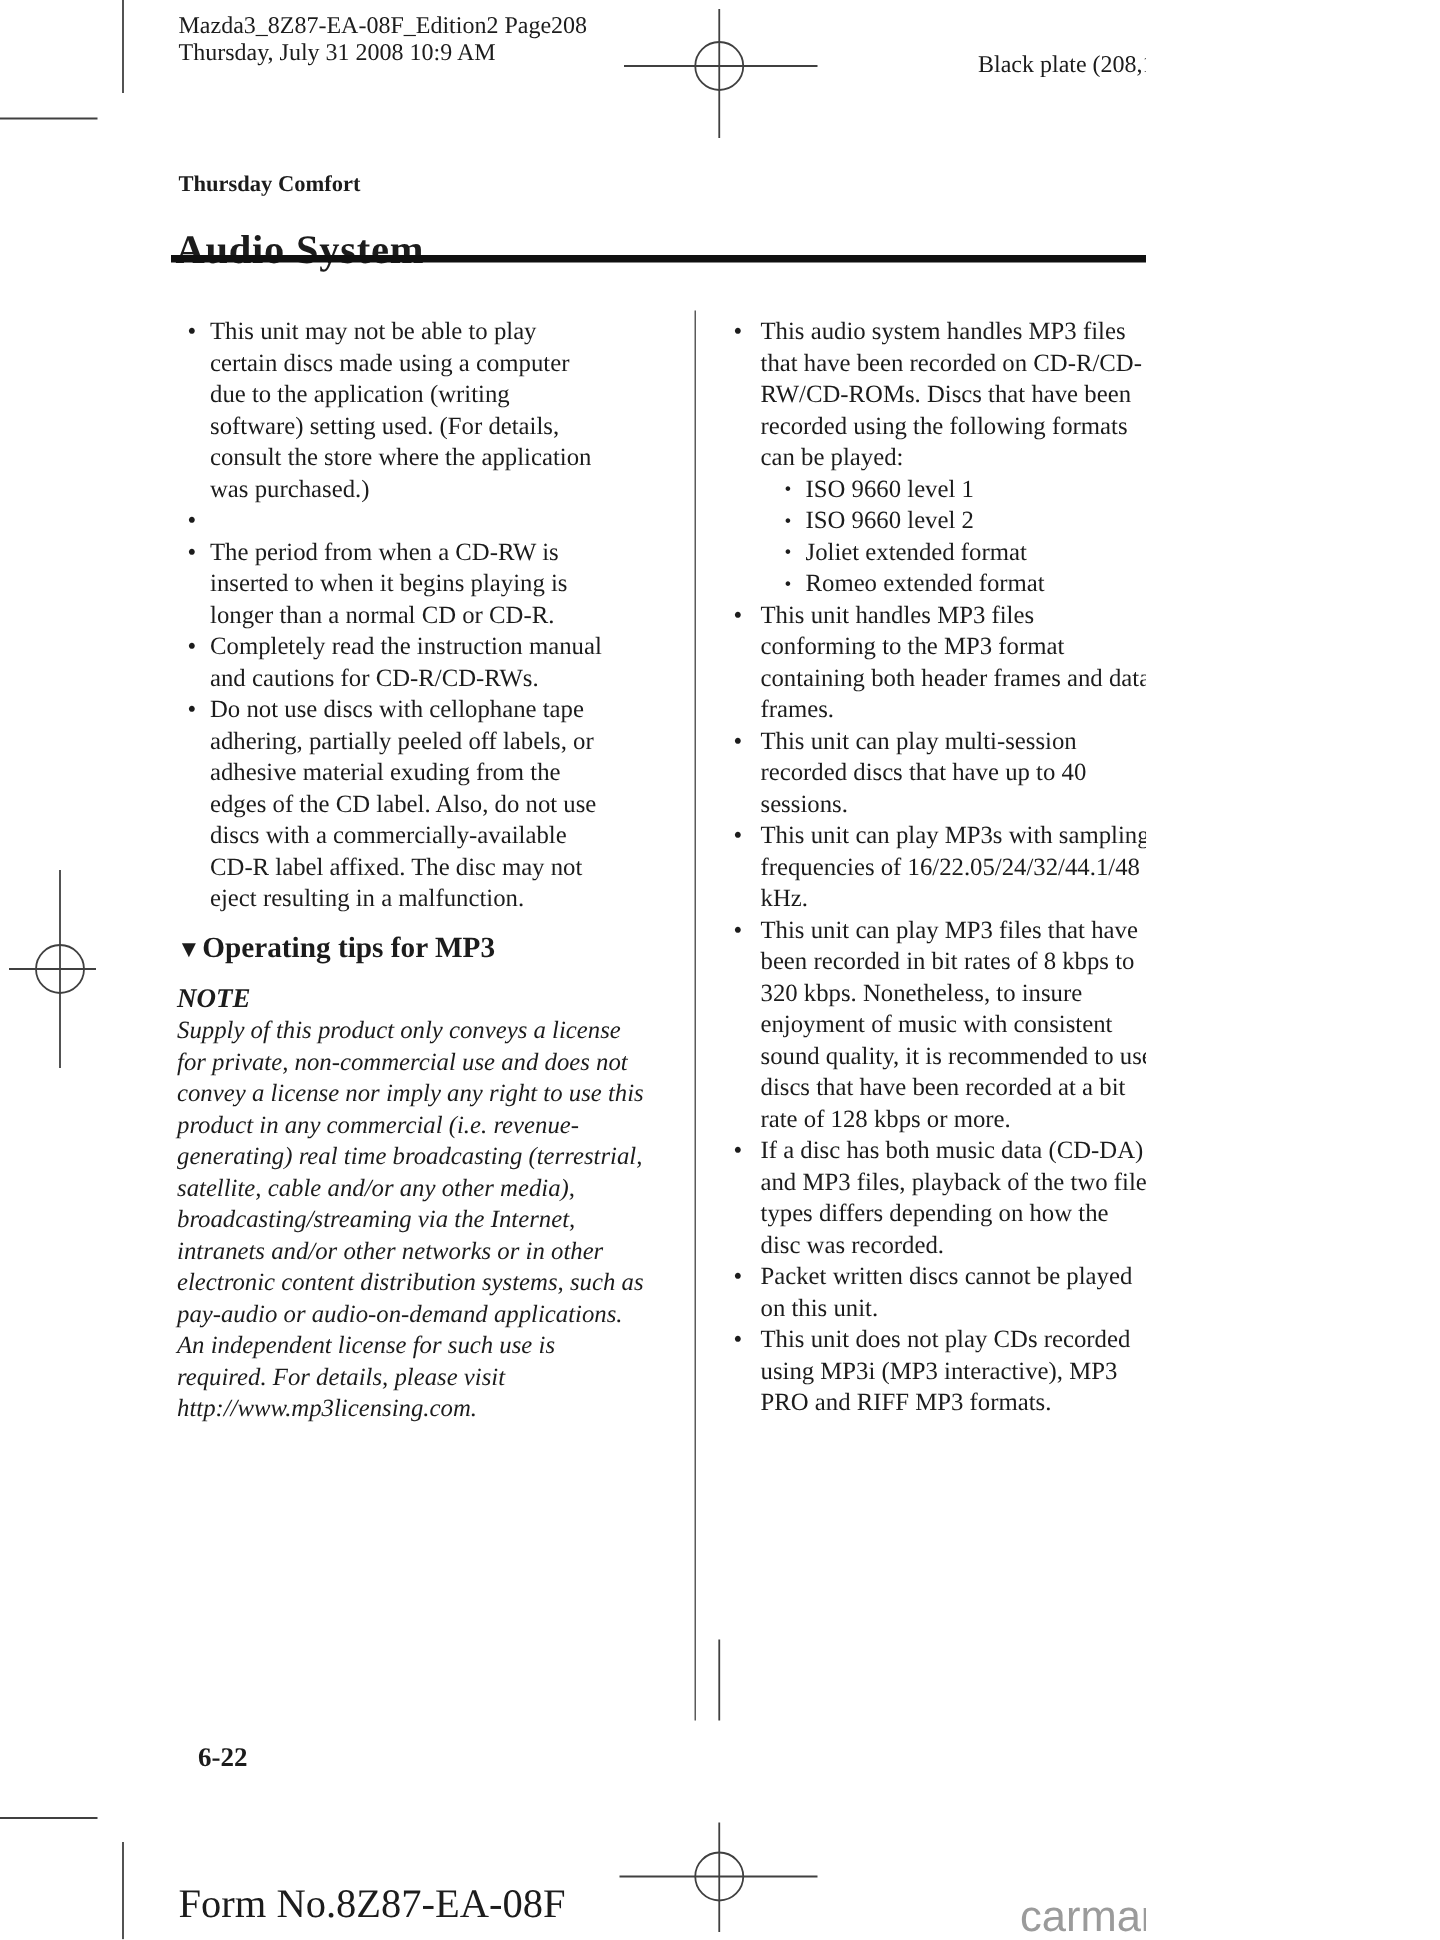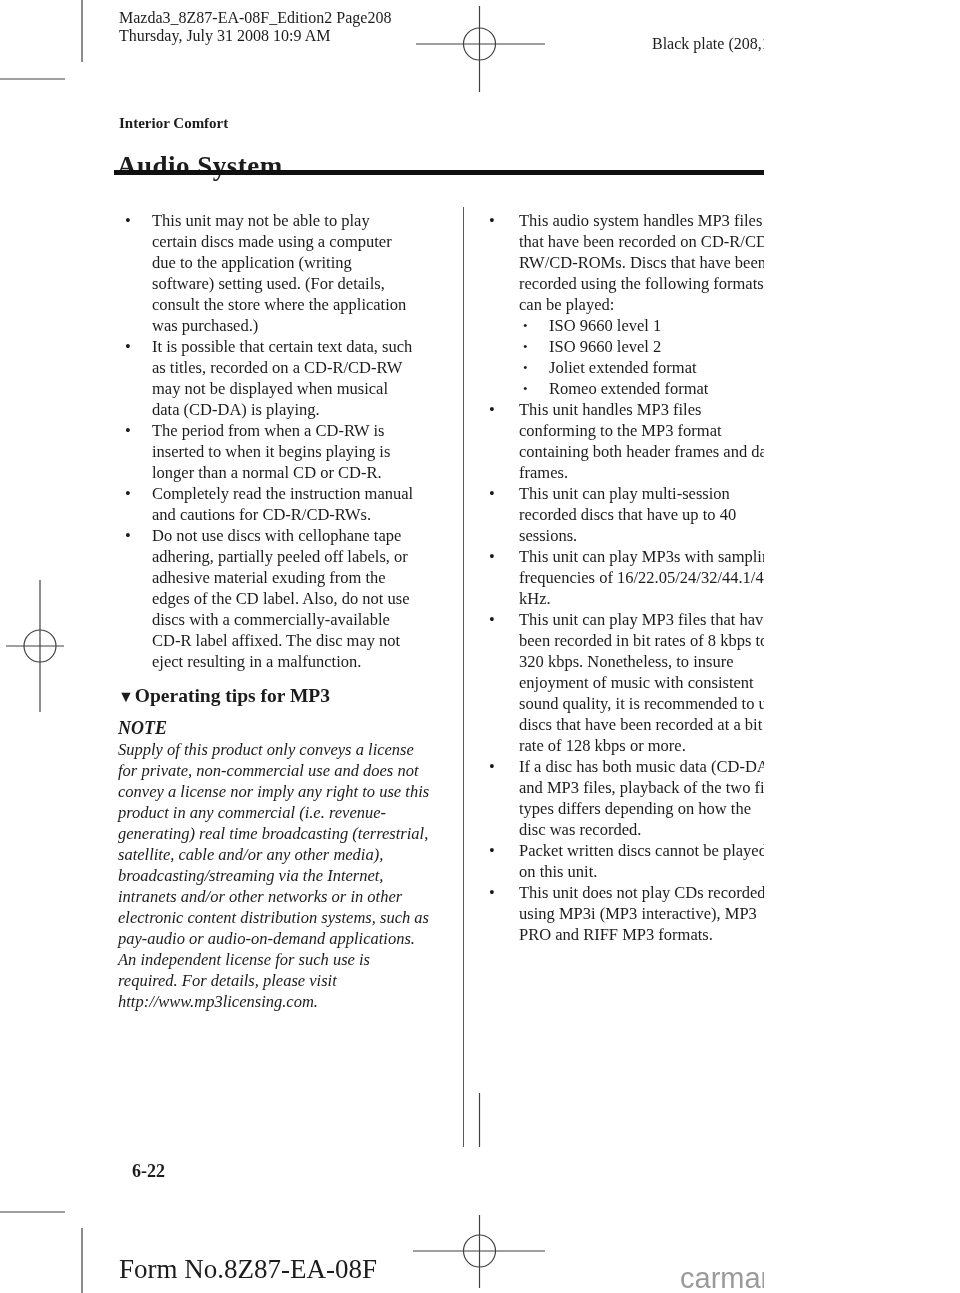--- a/index.html
+++ b/index.html
@@ -14,21 +14,21 @@
   
   .section-label{font-size:15px;font-weight:bold;}
   .page-title{font-size:27px;font-weight:bold;letter-spacing:0.5px;}
   .title-rule{background:#101010;height:4.5px;}
   
   .col{position:absolute;font-size:16.5px;line-height:21px;}
   .divider{position:absolute;width:1px;background:#5a5a5a;}
   .bullet-item{display:flex;align-items:flex-start;}
   .bullet-glyph{width:15px;flex:0 0 15px;font-size:16.5px;}
   .rcol .bullet-glyph{width:18px;flex:0 0 18px;}
-  .btext{white-space:pre;display:block;margin-left:12px;}
+  .btext{white-space:pre;display:block;}
   .sub-item{display:flex;align-items:flex-start;padding-left:16px;}
   .sub-glyph{width:14px;flex:0 0 14px;font-size:13px;line-height:21px;}
   .mp3-heading{margin-top:11px;font-size:19.5px;font-weight:bold;line-height:25px;}
   .mp3-heading .tri{font-size:16px;letter-spacing:1px;}
   .note-label{margin-top:8px;font-size:18px;font-weight:bold;font-style:italic;line-height:22px;}
   .note-text{font-style:italic;white-space:pre;line-height:21px;}
   
   .page-number{font-size:18px;font-weight:bold;}
   .form-number{font-size:27px;white-space:pre;}
   .watermark{font-family:"Liberation Sans", sans-serif;font-size:29px;color:#9b9b9b;white-space:pre;}
@@ -80,42 +80,38 @@
         <line x1="413" y1="1251" x2="545" y2="1251"></line>
         <circle cx="479.5" cy="1251" r="16"></circle>
       </g>
     </g>
   </svg>
 
   <div class="abs slug" style="left:119px;top:9px;">Mazda3_8Z87-EA-08F_Edition2 Page208</div>
   <div class="abs slug" style="left:119px;top:27px;">Thursday, July 31 2008 10:9 AM</div>
   <div class="abs plate" style="left:652px;top:35px;">Black plate (208,1)</div>
 
-  <div class="abs section-label" style="left:119px;top:115px;">Interior Comfort</div>
+  <div class="abs section-label" style="left:119px;top:115px;">Thursday Comfort</div>
   <div class="abs page-title" style="left:117px;top:131px;margin-top:20px;">Audio System</div>
   <div class="abs title-rule" style="left:114px;top:170px;width:692px;"></div>
 
   <div class="divider" style="left:463px;top:207px;height:940px;"></div>
 
   <div class="col lcol" style="left:118px;top:210px;width:345px;">
     <div class="bullet-item" style="padding-left:7px;">
       <span class="bullet-glyph">•</span>
       <span class="btext">This unit may not be able to play
 certain discs made using a computer
 due to the application (writing
 software) setting used. (For details,
 consult the store where the application
 was purchased.)</span>
     </div>
     <div class="bullet-item" style="padding-left:7px;">
       <span class="bullet-glyph">•</span>
-      <span class="btext">It is possible that certain text data, such
-as titles, recorded on a CD-R/CD-RW
-may not be displayed when musical
-data (CD-DA) is playing.</span>
     </div>
     <div class="bullet-item" style="padding-left:7px;">
       <span class="bullet-glyph">•</span>
       <span class="btext">The period from when a CD-RW is
 inserted to when it begins playing is
 longer than a normal CD or CD-R.</span>
     </div>
     <div class="bullet-item" style="padding-left:7px;">
       <span class="bullet-glyph">•</span>
       <span class="btext">Completely read the instruction manual

